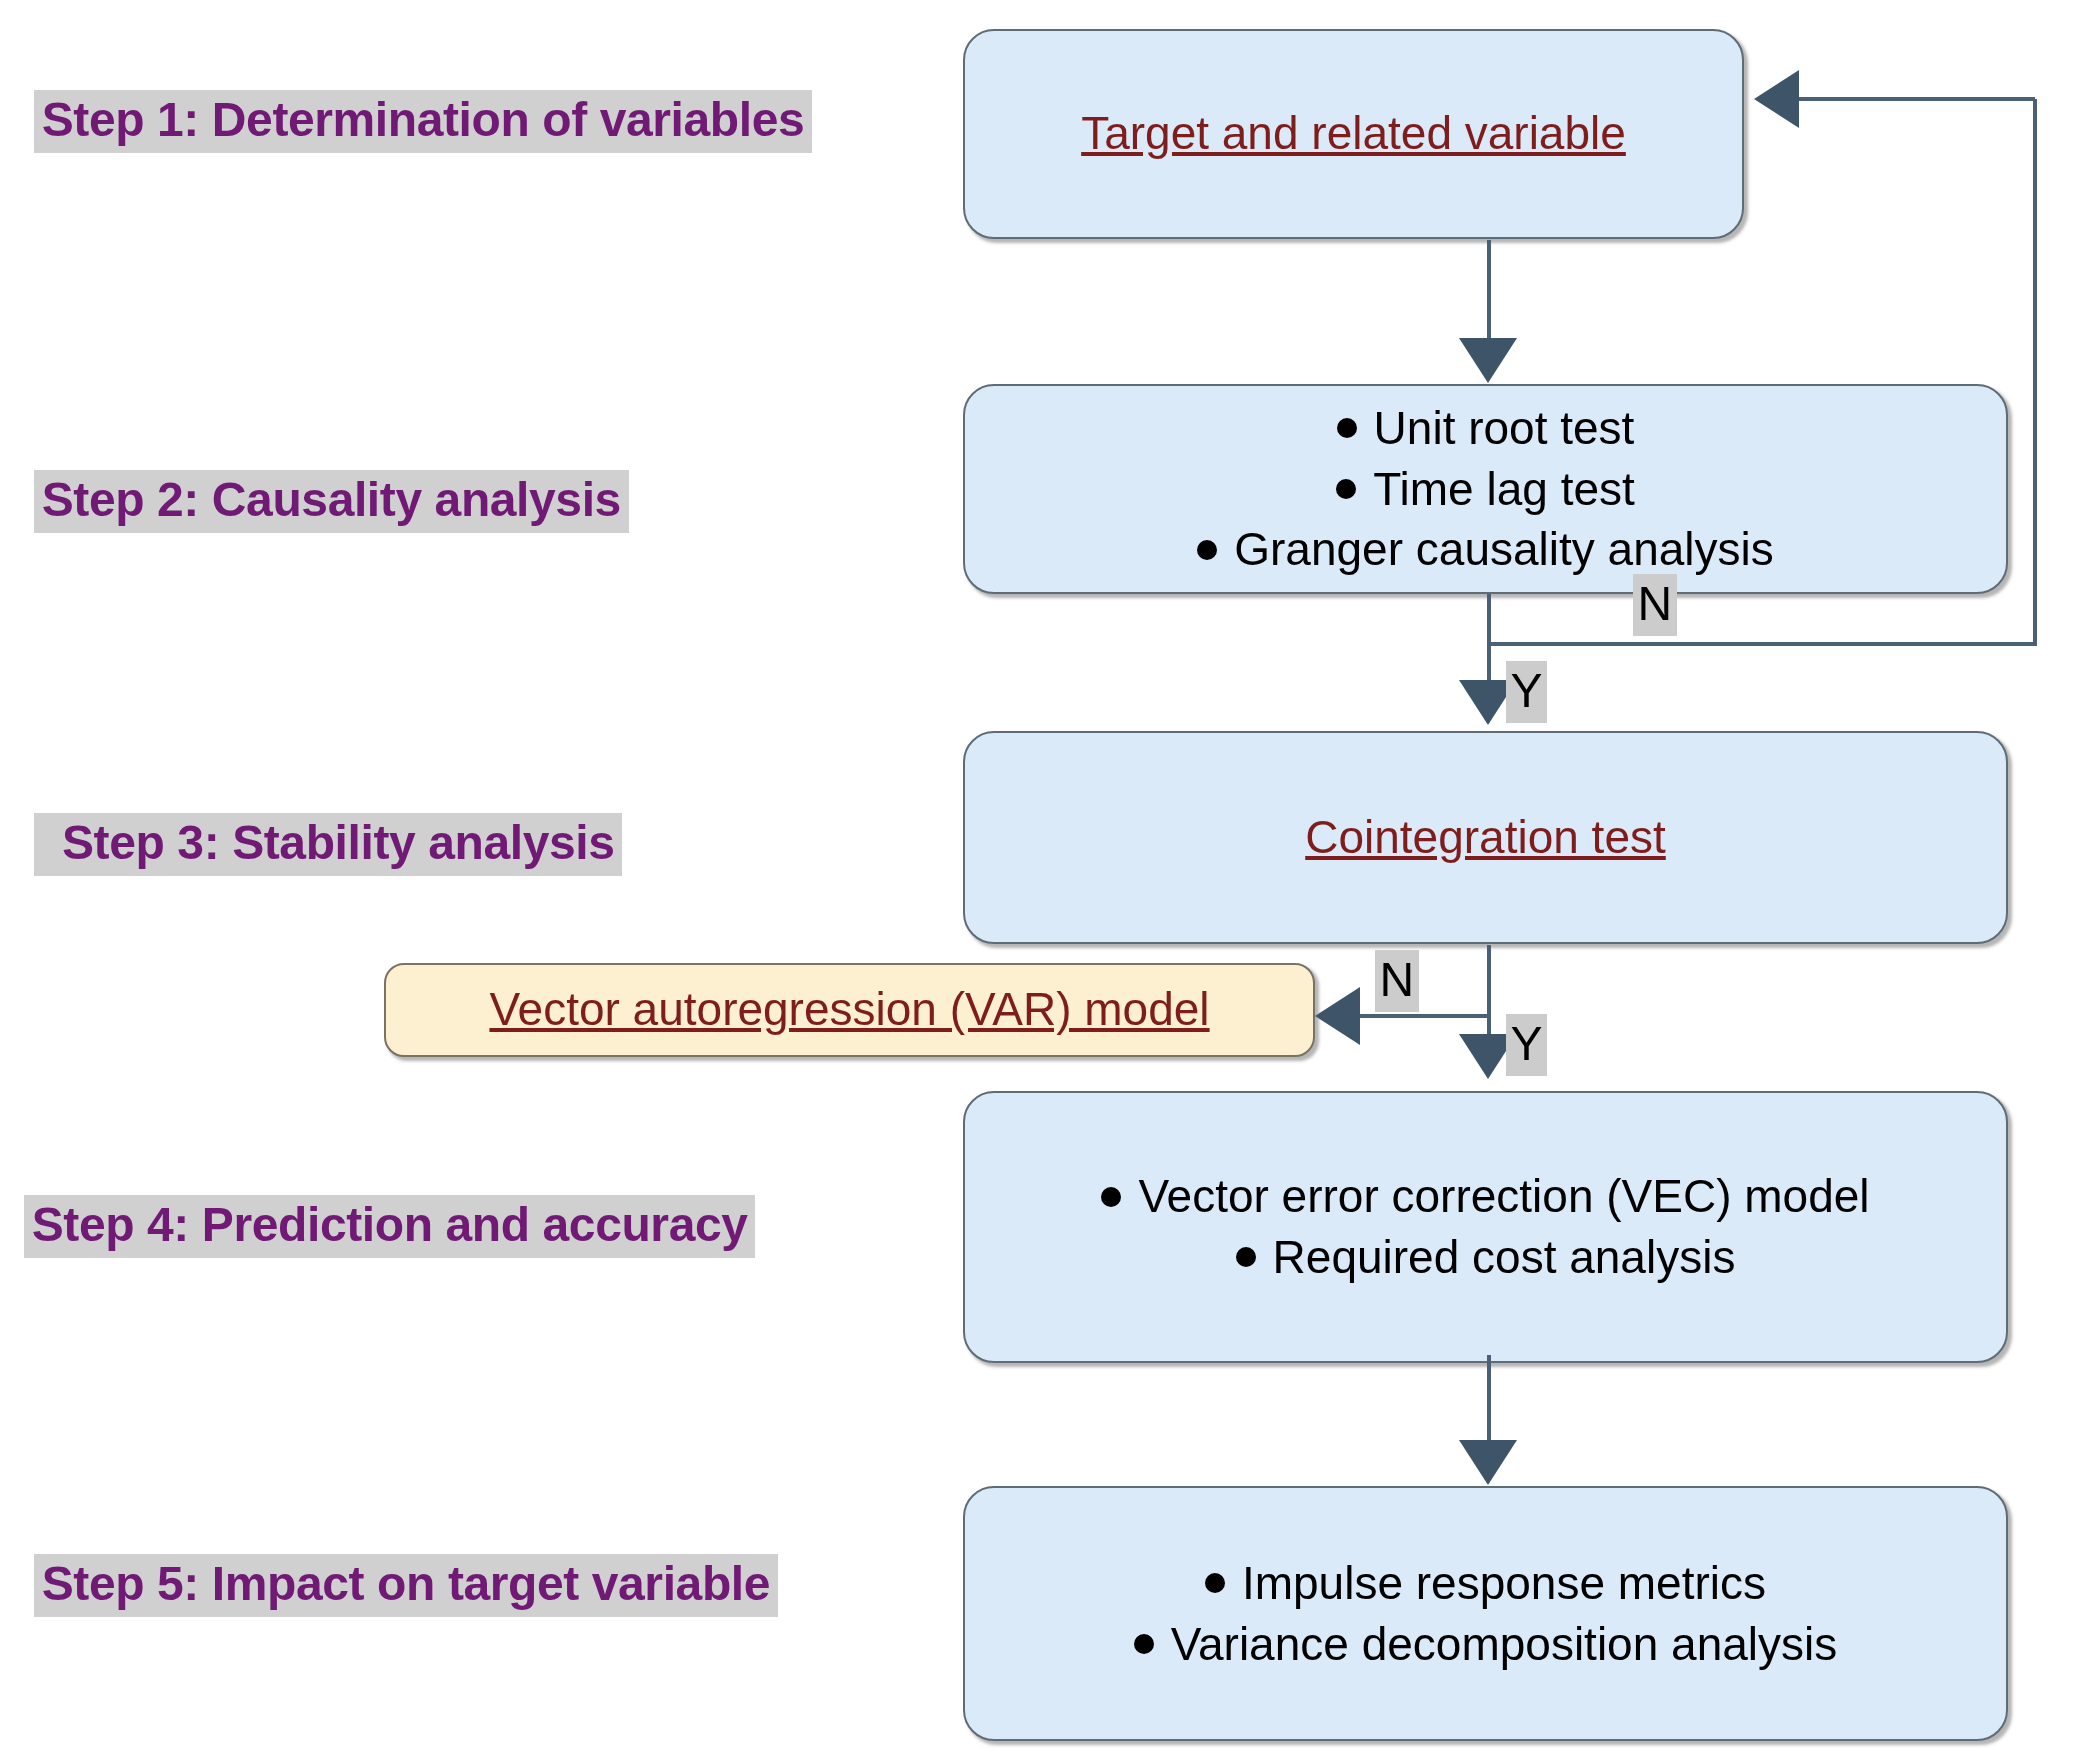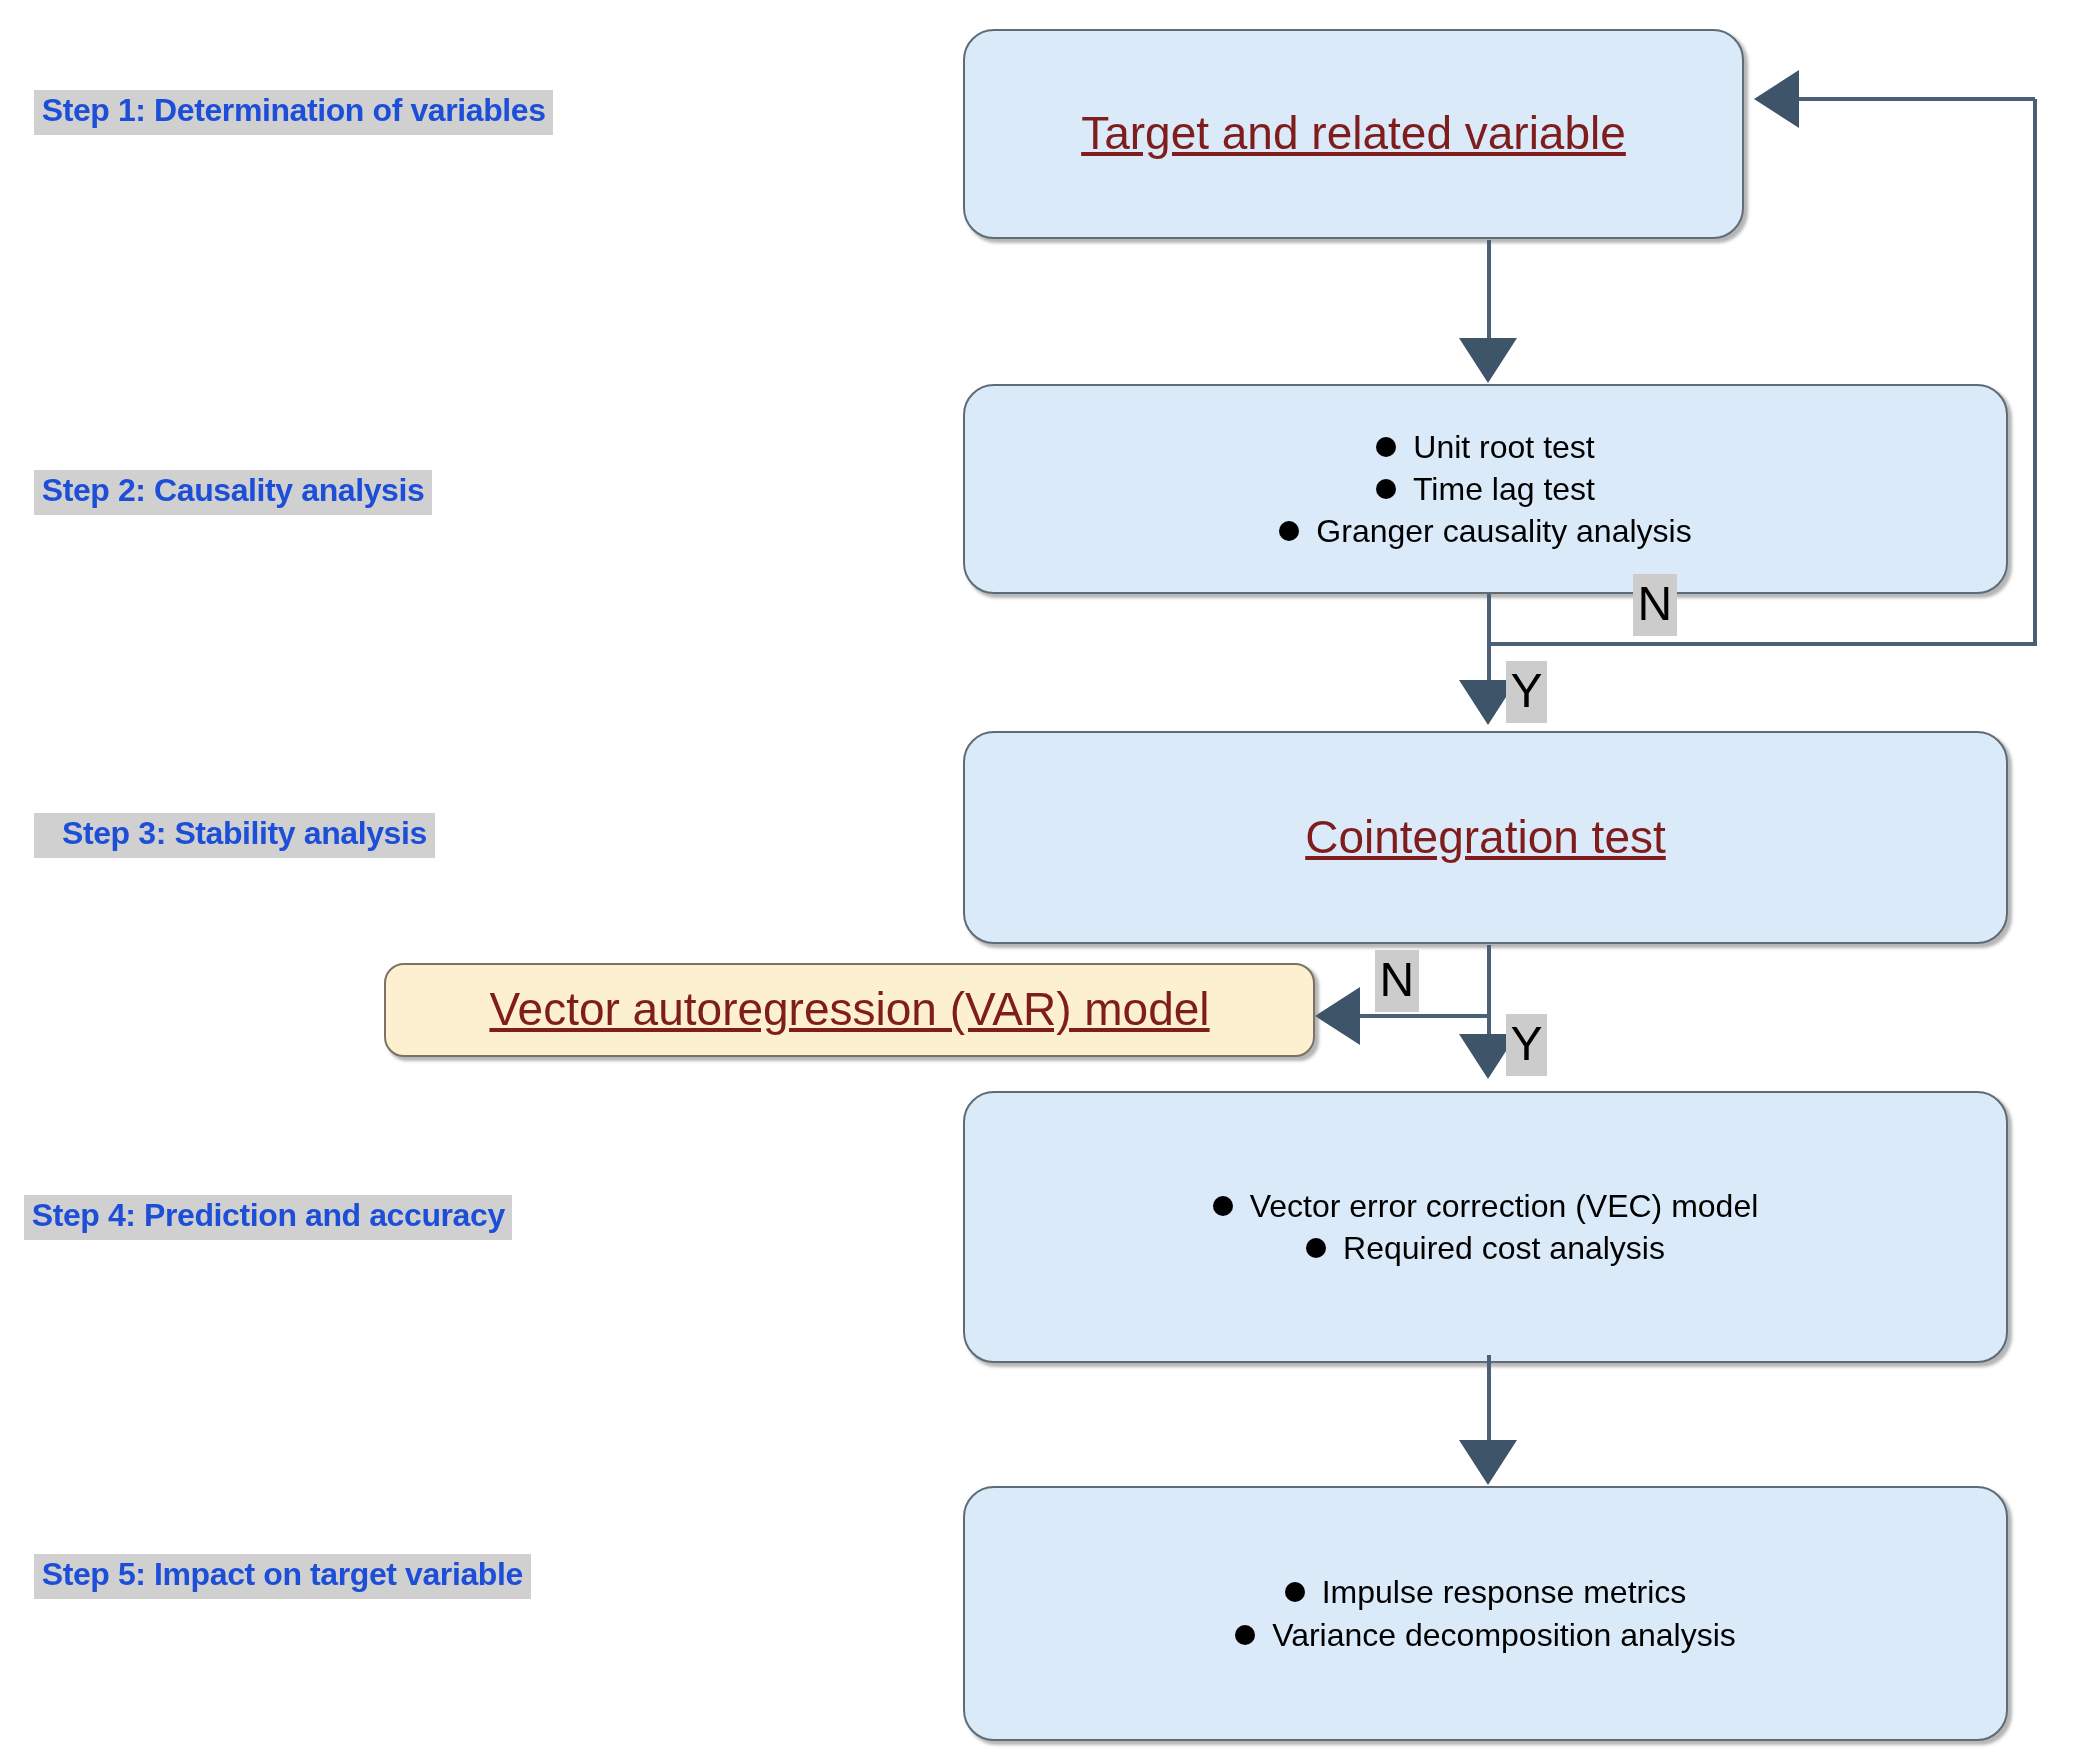--- a/index.html
+++ b/index.html
@@ -15,23 +15,23 @@
     width: 2087px;
     height: 1763px;
     background: #ffffff;
     overflow: hidden;
   }
 
   
   .step-label {
     position: absolute;
     background: #d0d0d0;
-    color: #1d4ed8;
+    color: #701a75;
     font-weight: bold;
-    font-size: 32px;
+    font-size: 48px;
     line-height: 1.12;
     letter-spacing: -0.4px;
     padding: 3.1px 7.7px 6.2px 7.7px;
     white-space: nowrap;
   }
 
   
   .box {
     position: absolute;
     box-sizing: border-box;
@@ -59,21 +59,21 @@
   }
   .bullet-list {
     list-style: none;
     margin: 0;
     padding: 0;
     display: flex;
     flex-direction: column;
     align-items: center;
   }
   .bullet-list li {
-    font-size: 32px;
+    font-size: 46px;
     color: #000000;
     line-height: 1.32;
     white-space: nowrap;
     display: flex;
     align-items: center;
   }
   .bullet-list li .dot {
     display: inline-block;
     width: 20px;
     height: 20px;

